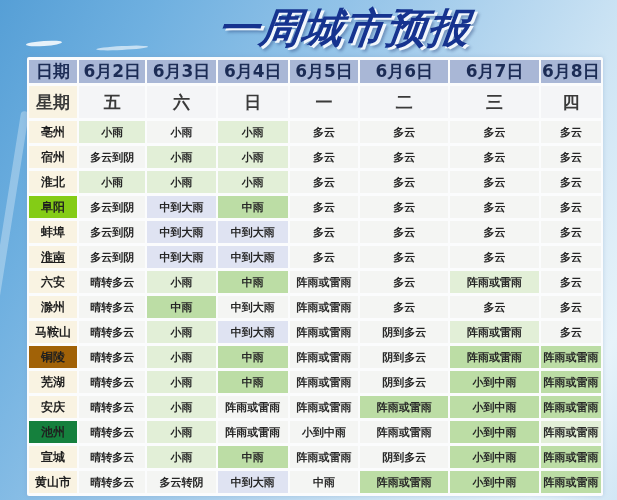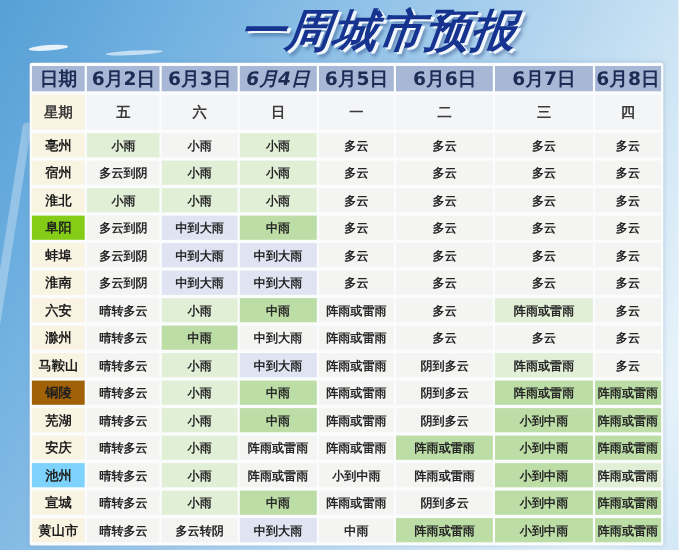--- a/index.html
+++ b/index.html
@@ -17,21 +17,21 @@
   .title{position:absolute;left:218px;top:1px;font-size:41px;font-weight:bold;font-style:italic;
     color:#16338f;transform:skewX(-7deg);letter-spacing:1px;
     text-shadow:3px 2px 0 #f2f7fc,5px 4px 3px rgba(20,40,100,.35);}
   
   .table-wrap{position:absolute;left:27px;top:57px;width:576px;background:#fbfcfd;
     border-radius:2px;box-shadow:0 0 4px rgba(120,150,190,.35);}
   table{border-collapse:separate;border-spacing:2px 3px;width:100%;table-layout:fixed;}
   th,td{padding:0;margin:0;text-align:center;vertical-align:middle;overflow:hidden;
     white-space:nowrap;font-weight:bold;}
   tr.date-row th{height:14px;font-size:17px;color:#1c2c55;}
-  tr.week-row td{height:32px;font-size:13px;color:#3a3a3a;}
+  tr.week-row td{height:32px;font-size:17px;color:#3a3a3a;}
   tbody td,tbody th{height:22px;font-size:11px;color:#262626;}
   tbody th.city{font-size:12px;color:#1f1f1f;}
 </style>
 </head>
 <body>
 
 <div class="stage">
   <div class="swoosh swoosh1"></div>
   <div class="swoosh swoosh2"></div>
   <div class="swoosh swoosh3"></div>
@@ -48,21 +48,21 @@
         <col style="width:68px">
           <col style="width:88px">
           <col style="width:88px">
           <col style="width:60px">
       </colgroup>
       <thead>
         <tr class="date-row">
           <th style="background: rgb(169, 183, 214);">日期</th>
         <th style="background: rgb(169, 183, 214);">6月2日</th>
             <th style="background: rgb(169, 183, 214);">6月3日</th>
-            <th style="background: rgb(169, 183, 214); font-style: italic;">6月4日</th>
+            <th style="background: rgb(169, 183, 214);">6月4日</th>
             <th style="background: rgb(169, 183, 214);">6月5日</th>
             <th style="background: rgb(169, 183, 214);">6月6日</th>
             <th style="background: rgb(169, 183, 214);">6月7日</th>
             <th style="background: rgb(169, 183, 214);">6月8日</th>
           </tr>
         <tr class="week-row">
           <td style="background: rgb(249, 243, 226);">星期</td>
         <td style="background: rgb(244, 245, 247);">五</td>
             <td style="background: rgb(244, 245, 247);">六</td>
             <td style="background: rgb(244, 245, 247);">日</td>
@@ -117,21 +117,21 @@
             <th class="city" style="background: rgb(249, 243, 226);">蚌埠</th>
             <td style="background: rgb(244, 245, 243);">多云到阴</td>
             <td style="background: rgb(223, 227, 242);">中到大雨</td>
             <td style="background: rgb(223, 227, 242);">中到大雨</td>
             <td style="background: rgb(244, 245, 243);">多云</td>
             <td style="background: rgb(244, 245, 243);">多云</td>
             <td style="background: rgb(244, 245, 243);">多云</td>
             <td style="background: rgb(244, 245, 243);">多云</td>
           </tr>
           <tr>
-            <th class="city" style="background: rgb(249, 243, 226);">淮南</th>
+            <th class="city" style="background: rgb(249, 243, 226); text-decoration: underline;">淮南</th>
             <td style="background: rgb(244, 245, 243);">多云到阴</td>
             <td style="background: rgb(223, 227, 242);">中到大雨</td>
             <td style="background: rgb(223, 227, 242);">中到大雨</td>
             <td style="background: rgb(244, 245, 243);">多云</td>
             <td style="background: rgb(244, 245, 243);">多云</td>
             <td style="background: rgb(244, 245, 243);">多云</td>
             <td style="background: rgb(244, 245, 243);">多云</td>
           </tr>
           <tr>
             <th class="city" style="background: rgb(249, 243, 226);">六安</th>
@@ -187,21 +187,21 @@
             <th class="city" style="background: rgb(249, 243, 226);">安庆</th>
             <td style="background: rgb(244, 245, 243);">晴转多云</td>
             <td style="background: rgb(226, 239, 215);">小雨</td>
             <td style="background: rgb(244, 245, 243);">阵雨或雷雨</td>
             <td style="background: rgb(244, 245, 243);">阵雨或雷雨</td>
             <td style="background: rgb(188, 221, 165);">阵雨或雷雨</td>
             <td style="background: rgb(188, 221, 165);">小到中雨</td>
             <td style="background: rgb(188, 221, 165);">阵雨或雷雨</td>
           </tr>
           <tr>
-            <th class="city" style="background: #7dd3fc; margin-left: 31px;">池州</th>
+            <th class="city" style="background: #15803d; margin-left: 31px;">池州</th>
             <td style="background: rgb(244, 245, 243);">晴转多云</td>
             <td style="background: rgb(226, 239, 215);">小雨</td>
             <td style="background: rgb(244, 245, 243);">阵雨或雷雨</td>
             <td style="background: rgb(244, 245, 243);">小到中雨</td>
             <td style="background: rgb(244, 245, 243);">阵雨或雷雨</td>
             <td style="background: rgb(188, 221, 165);">小到中雨</td>
             <td style="background: rgb(226, 239, 215);">阵雨或雷雨</td>
           </tr>
           <tr>
             <th class="city" style="background: rgb(249, 243, 226);">宣城</th>

